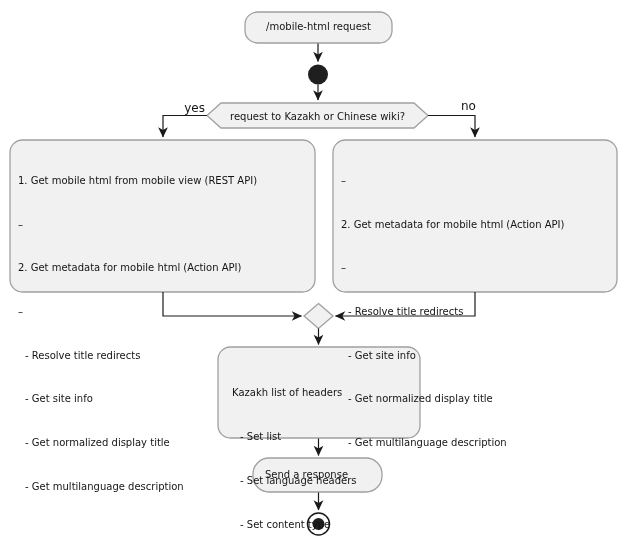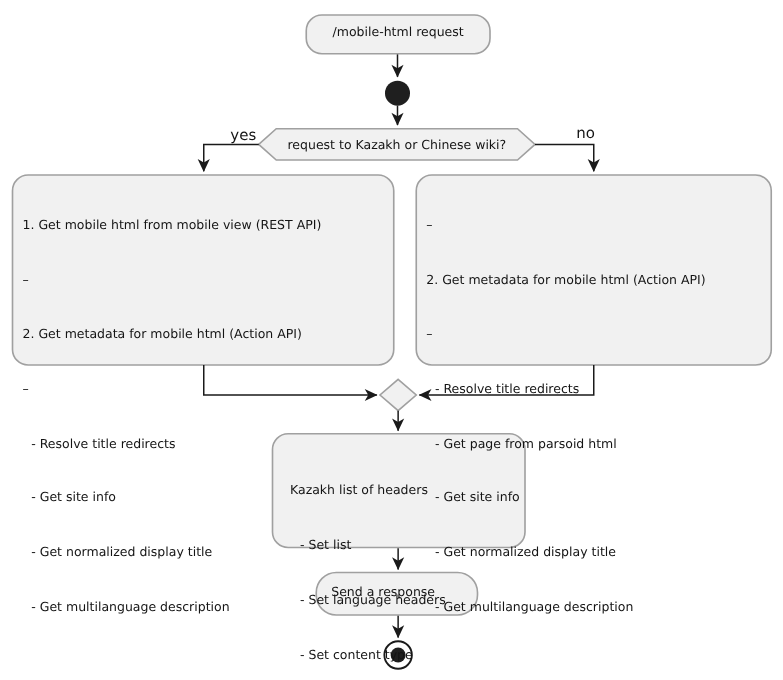--- a/index.html
+++ b/index.html
@@ -93,21 +93,20 @@
     <div class="ln indent">- Get normalized display title</div>
     <div class="ln indent">- Get multilanguage description</div>
     
   </div>
 
   <div class="txt lines" style="left:341px; top:145px; width:272px;">
     <div class="ln">–</div>
     <div class="ln">2. Get metadata for mobile html (Action API)</div>
     <div class="ln">–</div>
     <div class="ln indent">- Resolve title redirects</div>
-    <div class="ln indent">- Get page from parsoid html</div>
     <div class="ln indent">- Get site info</div>
     <div class="ln indent">- Get normalized display title</div>
     <div class="ln indent">- Get multilanguage description</div>
     
   </div>
 
   <div class="txt hlines" style="left:232px; top:357px; width:184px;">
     <div class="ln">Kazakh list of headers</div>
     <div class="ln indent">- Set list</div>
     <div class="ln indent">- Set language headers</div>

